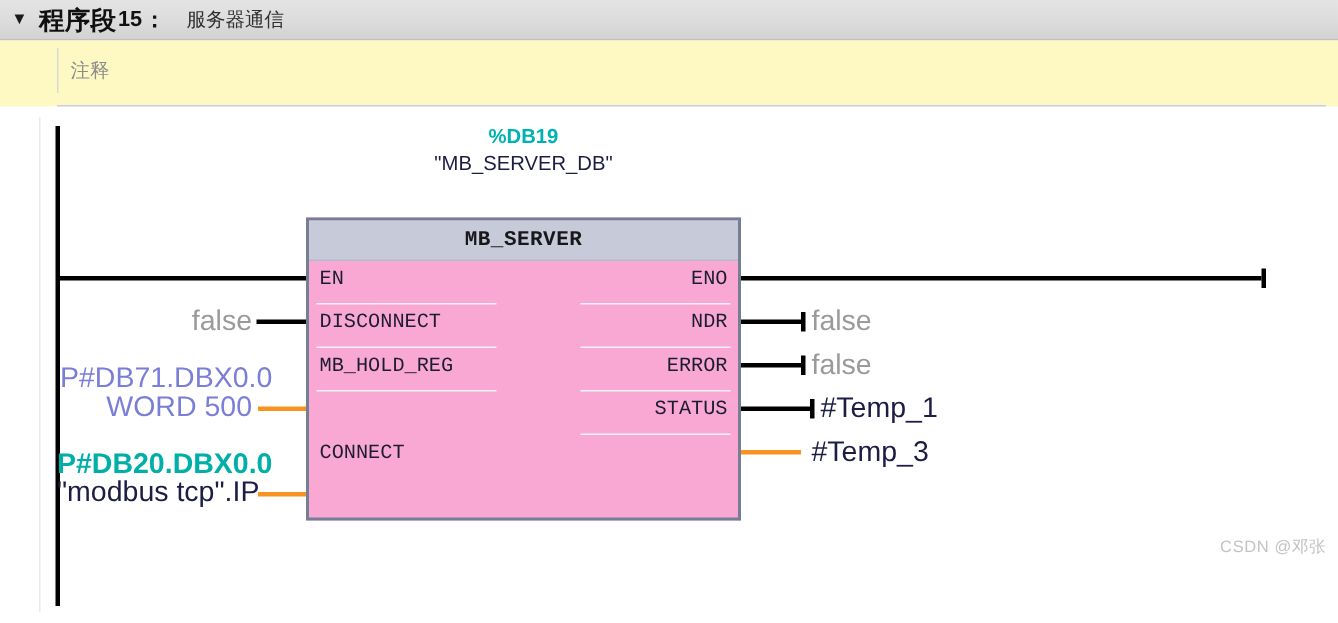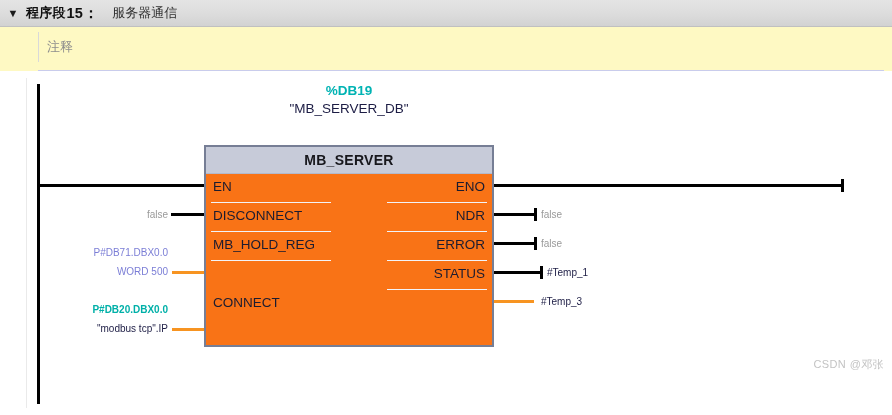--- a/index.html
+++ b/index.html
@@ -28,21 +28,21 @@
   .collapse-tri {
     width: 26px;
     text-align: center;
     font-size: 11px;
     color: #1a1a1a;
     line-height: 1;
     cursor: pointer;
     user-select: none;
   }
   .nw-title {
-    font-size: 13px;
+    font-size: 17px;
     font-weight: bold;
     color: #101010;
     letter-spacing: 0.2px;
   }
   .nw-num {
     font-size: 14.5px;
     font-weight: bold;
     color: #111111;
     margin-left: 1px;
   }
@@ -126,22 +126,23 @@
     width: 3px; height: 13px;
     background: #000000;
   }
 
   
   .fb {
     position: absolute;
     left: 204px; top: 73px;
     width: 290px; height: 202px;
     border: 2px solid #767e95;
-    background: #f97316;
+    background: #f9a8d4;
     box-sizing: border-box;
+    font-family: Liberation Mono, monospace;
   }
   .fb-titlebar {
     height: 26px;
     background: #c7cbd9;
     border-bottom: 1px solid #b4b9cb;
     display: flex;
     align-items: center;
     justify-content: center;
   }
   .fb-title {
@@ -192,21 +193,21 @@
   }
   .db-name {
     font-size: 13.5px;
     color: #1c1c44;
     line-height: 19px;
   }
 
   
   .oper {
     position: absolute;
-    font-size: 10px;
+    font-size: 19px;
     white-space: nowrap;
     line-height: 17px;
   }
   .oper.right-align { text-align: right; }
   .c-gray   { color: #9a9a9a; }
   .c-navy   { color: #1c1c44; }
   .c-violet { color: #7b7ed6; }
   .c-teal   { color: #00b0a8; font-weight: bold; }
 
   

